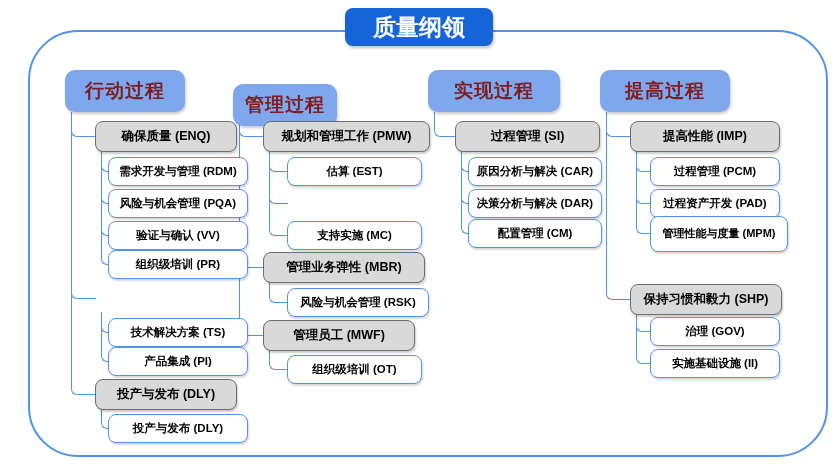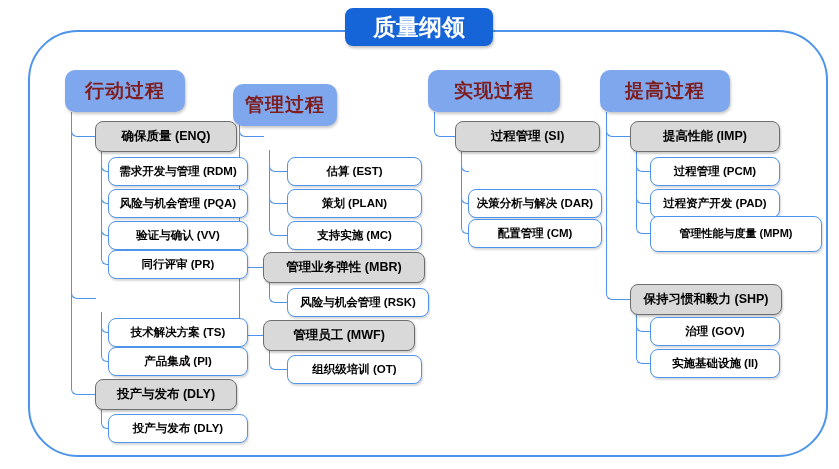--- a/index.html
+++ b/index.html
@@ -21,21 +21,21 @@
   
   .g{position:absolute;height:29px;z-index:2;background:#d9d9d9;border:1.5px solid #6e6e6e;
      border-radius:8px;color:#000;font-weight:bold;font-size:12.5px;white-space:nowrap;
      display:flex;align-items:center;justify-content:center;
      box-shadow:1px 2px 2px rgba(0,0,0,0.2);}
   
   .w{position:absolute;height:27px;z-index:2;background:#fff;border:1.5px solid #4d94ea;
      border-radius:8px;color:#000;font-weight:bold;font-size:11.5px;white-space:nowrap;
      display:flex;align-items:center;justify-content:center;
      box-shadow:1px 2px 2px rgba(0,0,0,0.15);}
-  .w.wrap{white-space:normal;text-align:center;line-height:1.25;font-size:11px;padding:0 21px;}
+  .w.wrap{white-space:normal;text-align:center;line-height:1.25;font-size:11px;padding:0 4px;}
   
   .e{position:absolute;z-index:1;border-left:1.5px solid #4d94ea;
      border-bottom:1.5px solid #4d94ea;border-bottom-left-radius:6px;}
 </style>
 </head>
 <body>
 
 <div id="stage">
   <div class="frame"></div>
   <div class="title">质量纲领</div>
@@ -71,37 +71,38 @@
   <div class="e" style="left:636px;top:150px;width:14px;height:53px"></div>
   <div class="e" style="left:636px;top:150px;width:14px;height:83px"></div>
   <div class="e" style="left:636px;top:313px;width:14px;height:18px"></div>
   <div class="e" style="left:636px;top:313px;width:14px;height:50px"></div>
 
   <div class="hdr" style="left:65px;top:70px;width:120px">行动过程</div>
   <div class="g" style="left:95px;top:121px;width:140px">确保质量 (ENQ)</div>
   <div class="w" style="left:108px;top:157px;width:138px">需求开发与管理 (RDM)</div>
   <div class="w" style="left:108px;top:189px;width:138px">风险与机会管理 (PQA)</div>
   <div class="w" style="left:108px;top:221px;width:138px">验证与确认 (VV)</div>
-  <div class="w" style="left:108px;top:250px;width:138px">同行评审 (PR)</div>
+  <div class="w" style="left:108px;top:250px;width:138px">组织级培训 (PR)</div>
   <div class="w" style="left:108px;top:318px;width:138px">技术解决方案 (TS)</div>
   <div class="w" style="left:108px;top:347px;width:138px">产品集成 (PI)</div>
   <div class="g" style="left:95px;top:379px;width:140px">投产与发布 (DLY)</div>
   <div class="w" style="left:108px;top:414px;width:138px">投产与发布 (DLY)</div>
 
   <div class="hdr" style="left:233px;top:84px;width:104px">管理过程</div>
+  <div class="g" style="left:263px;top:121px;width:165px">规划和管理工作 (PMW)</div>
   <div class="w" style="left:287px;top:157px;width:133px">估算 (EST)</div>
-  <div class="w" style="left:287px;top:189px;width:133px">策划 (PLAN)</div>
   <div class="w" style="left:287px;top:221px;width:133px">支持实施 (MC)</div>
   <div class="g" style="left:263px;top:252px;width:160px">管理业务弹性 (MBR)</div>
   <div class="w" style="left:287px;top:288px;width:140px">风险与机会管理 (RSK)</div>
   <div class="g" style="left:263px;top:320px;width:150px">管理员工 (MWF)</div>
   <div class="w" style="left:287px;top:355px;width:133px">组织级培训 (OT)</div>
 
   <div class="hdr" style="left:428px;top:70px;width:132px">实现过程</div>
   <div class="g" style="left:455px;top:121px;width:143px">过程管理 (SI)</div>
+  <div class="w" style="left:468px;top:157px;width:132px">原因分析与解决 (CAR)</div>
   <div class="w" style="left:468px;top:189px;width:132px">决策分析与解决 (DAR)</div>
   <div class="w" style="left:468px;top:219px;width:132px">配置管理 (CM)</div>
 
   <div class="hdr" style="left:600px;top:70px;width:130px">提高过程</div>
   <div class="g" style="left:630px;top:121px;width:148px">提高性能 (IMP)</div>
   <div class="w" style="left:650px;top:157px;width:128px">过程管理 (PCM)</div>
   <div class="w" style="left:650px;top:189px;width:128px">过程资产开发 (PAD)</div>
   <div class="w wrap" style="left:650px;top:216px;width:128px;height:34px">管理性能与度量 (MPM)</div>
   <div class="g" style="left:630px;top:284px;width:150px">保持习惯和毅力 (SHP)</div>
   <div class="w" style="left:650px;top:317px;width:128px">治理 (GOV)</div>

